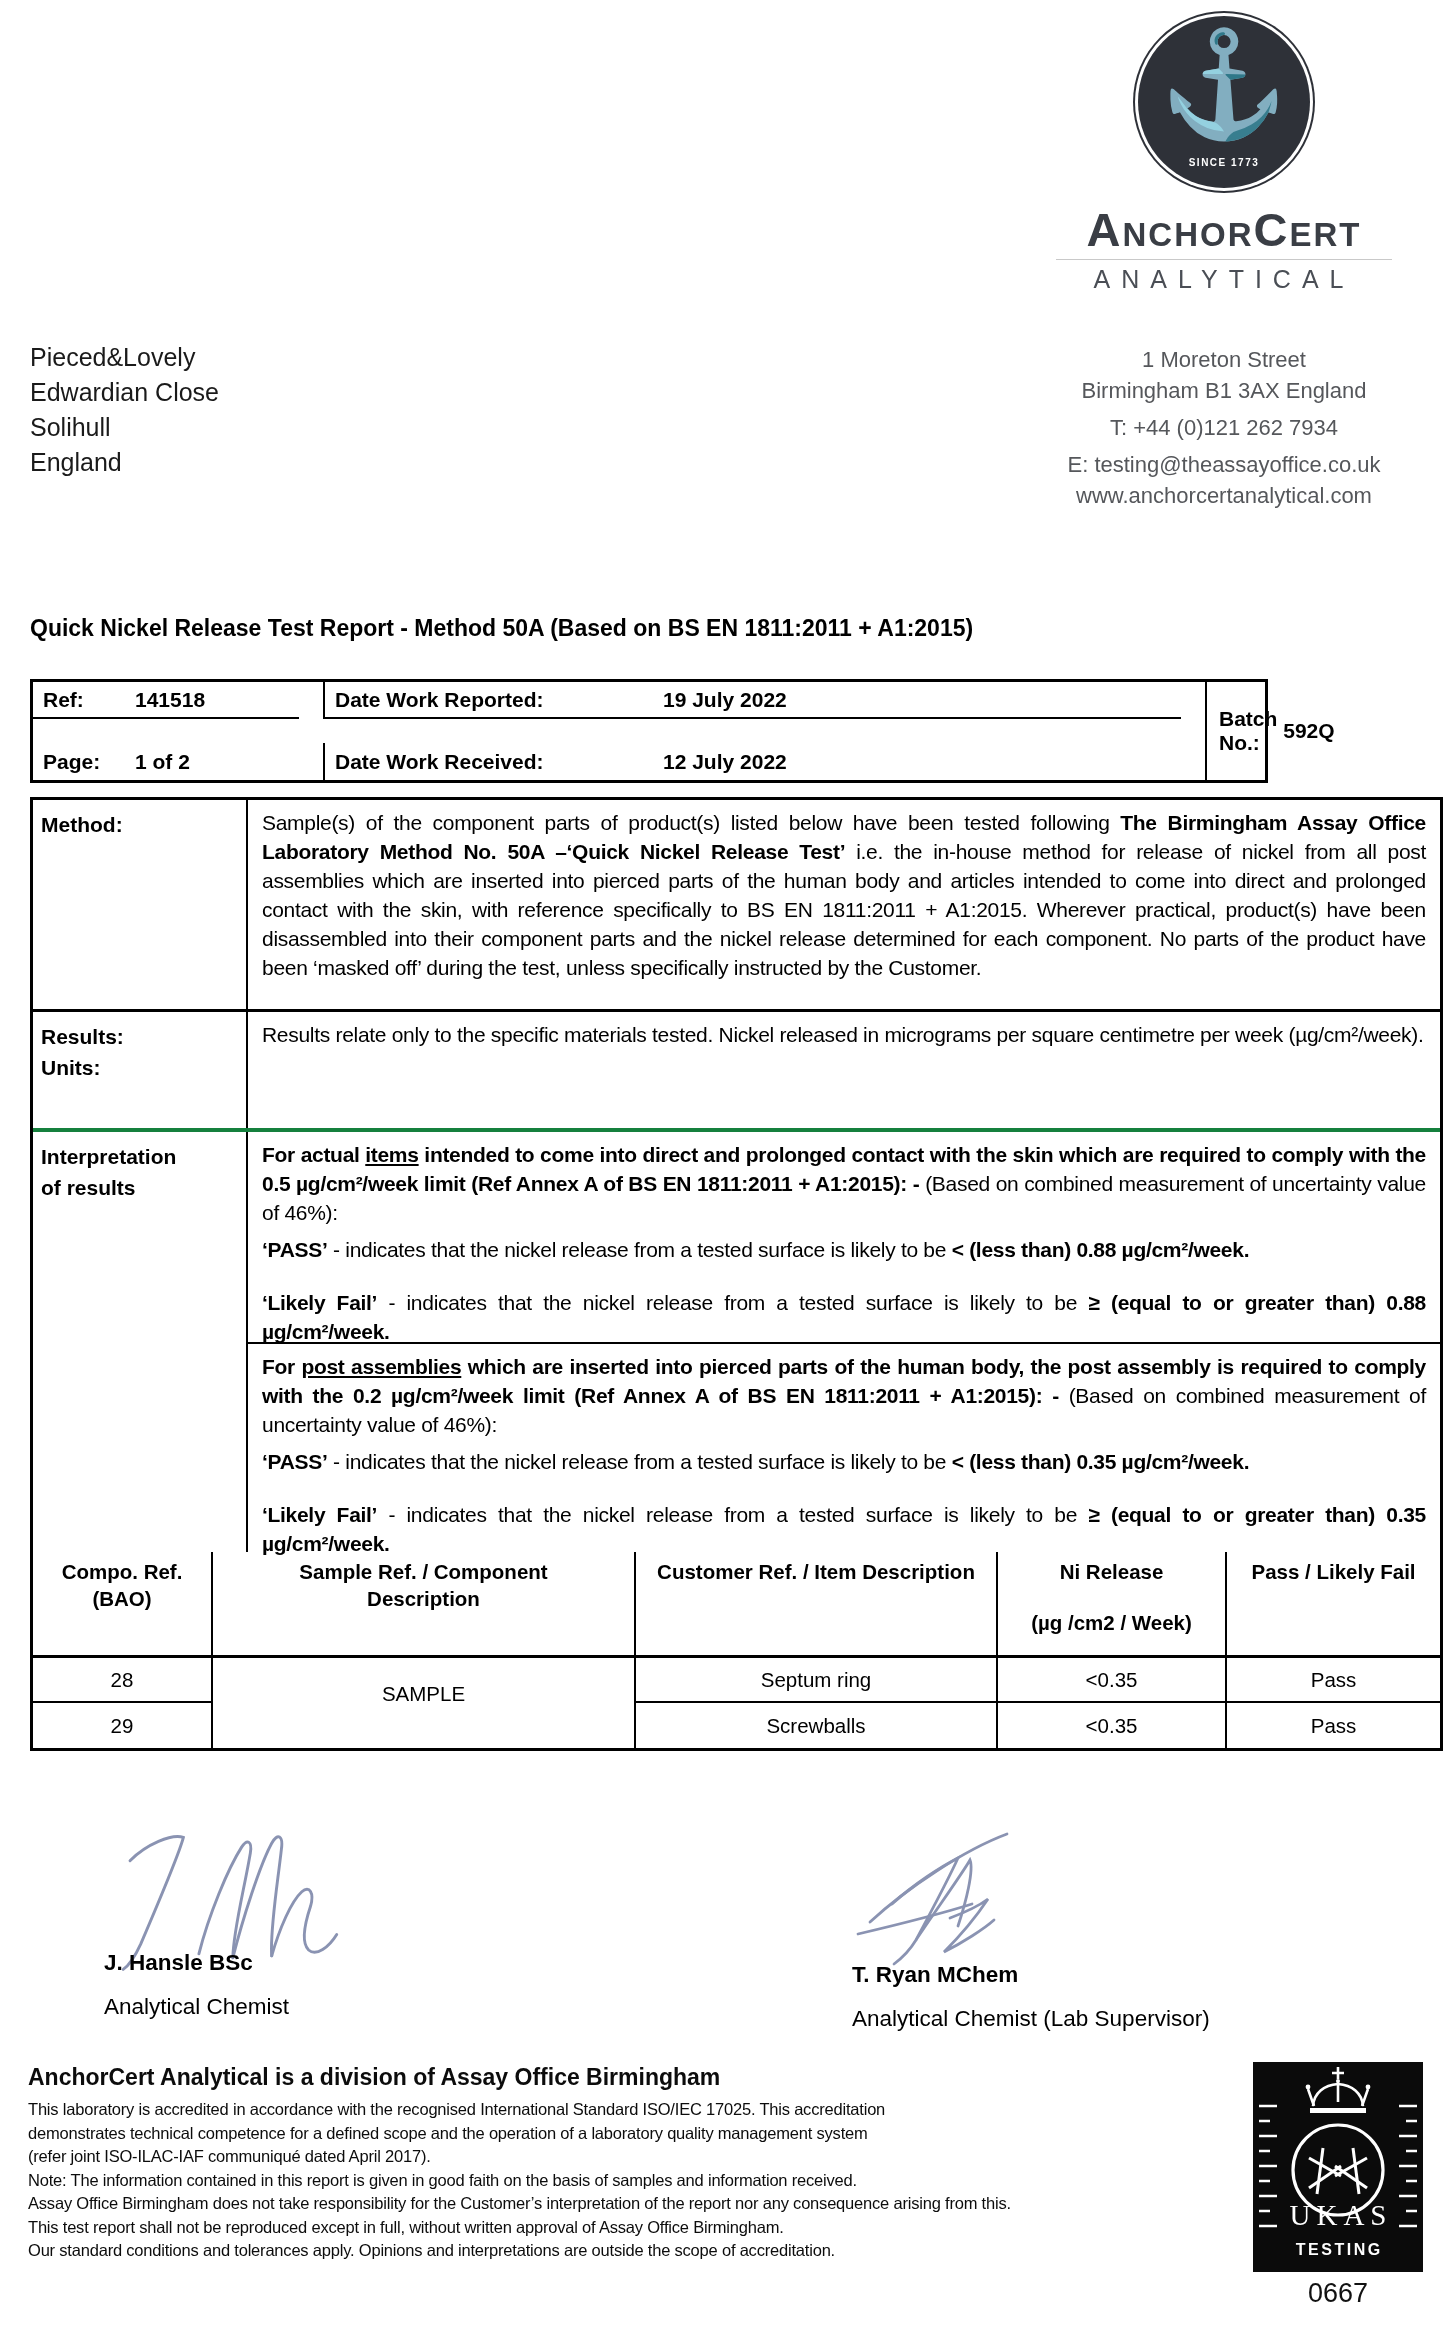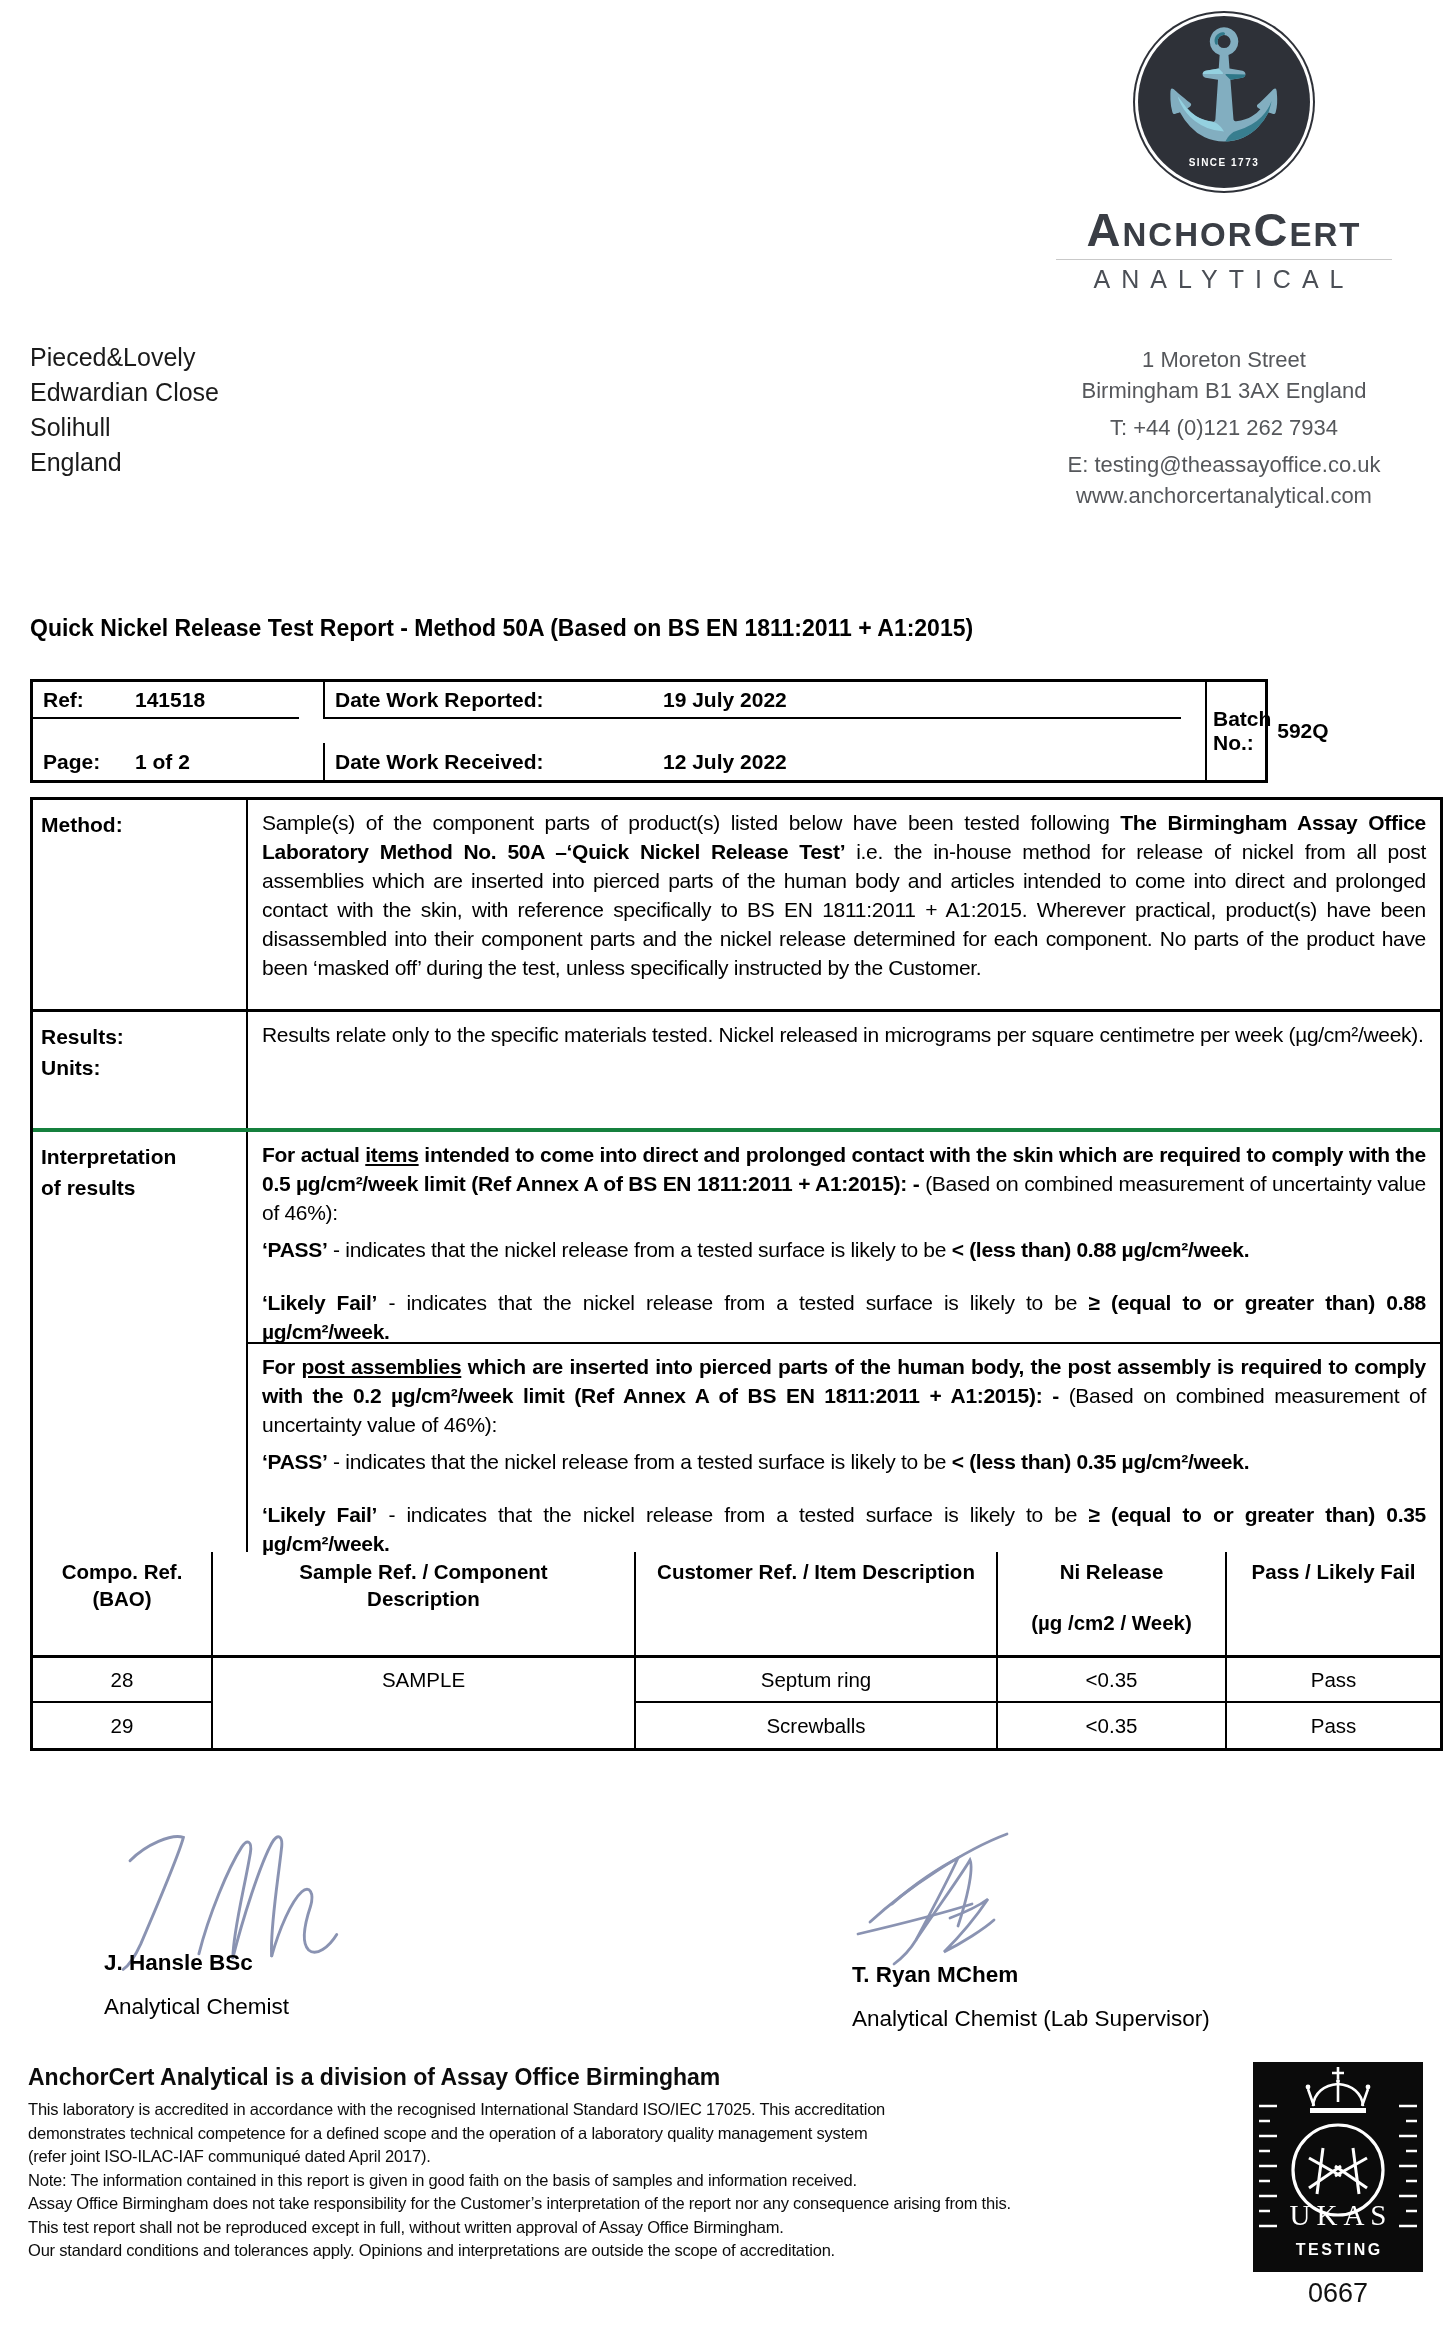--- a/index.html
+++ b/index.html
@@ -30,21 +30,21 @@
 
   
   .ref-table{position:absolute;left:30px;top:679px;width:1238px;border:3px solid #000;
              display:grid;grid-template-columns:266px 858px 1fr;grid-template-rows:37px 37px;
              font-size:21px;font-weight:bold;color:#000;box-sizing:border-box;gap:24px;}
   .ref-table .cell{display:flex;align-items:center;padding-left:10px;box-sizing:border-box;}
   .ref-table .bb{border-bottom:2px solid #000;}
   .ref-table .bl{border-left:2px solid #000;}
   .ref-lab1{display:inline-block;width:92px;}
   .ref-lab2{display:inline-block;width:328px;}
-  .batch-cell{grid-column:3;grid-row:1/3;display:flex;align-items:center;padding-left:6px;box-sizing:border-box;}
+  .batch-cell{grid-column:3;grid-row:1/3;display:flex;align-items:center;padding-left:12px;box-sizing:border-box;}
 
   
   .main-table{position:absolute;left:30px;top:797px;width:1413px;border:3px solid #000;box-sizing:border-box;
               font-size:21px;color:#000;}
   .mt-row{display:flex;box-sizing:border-box;}
   .row-method{height:212px;border-bottom:3px solid #000;}
   .row-results{height:120px;border-bottom:4px solid #15803d;}
   .row-interp{height:420px;}
   .label-col{flex:none;width:215px;border-right:2px solid #000;padding:9px 12px 0 8px;
              font-weight:bold;box-sizing:border-box;line-height:31px;}
@@ -65,21 +65,21 @@
   .results-grid{display:grid;grid-template-columns:180px 423px 362px 229px 1fr;
                 grid-template-rows:106px 45px 45px;font-size:20.5px;}
   .results-grid > div{box-sizing:border-box;}
   .rg-head{font-weight:bold;text-align:center;padding-top:6px;line-height:27px;
            border-bottom:3px solid #000;}
   .br2{border-right:2px solid #000;}
   .rg-unit{margin-top:24px;}
   .rg-cell{display:flex;align-items:center;justify-content:center;}
   .rg-rowdiv{border-bottom:2px solid #000;}
   .rg-merged{grid-column:2;grid-row:2/4;display:flex;justify-content:center;
-             align-items:flex-start;padding-top:10px;}
+             align-items:flex-start;padding-top:24px;}
 
   
   .sig-svg{position:absolute;}
   .signatory{position:absolute;font-size:22.5px;color:#000;}
   .signatory .sig-name{font-weight:bold;}
   .signatory .sig-title{margin-top:18px;}
 
   
   .division-statement{position:absolute;left:28px;top:2064px;font-size:23px;font-weight:600;color:#0c0c0c;}
   .fine-print{position:absolute;left:28px;top:2098px;width:1215px;font-size:16.5px;

